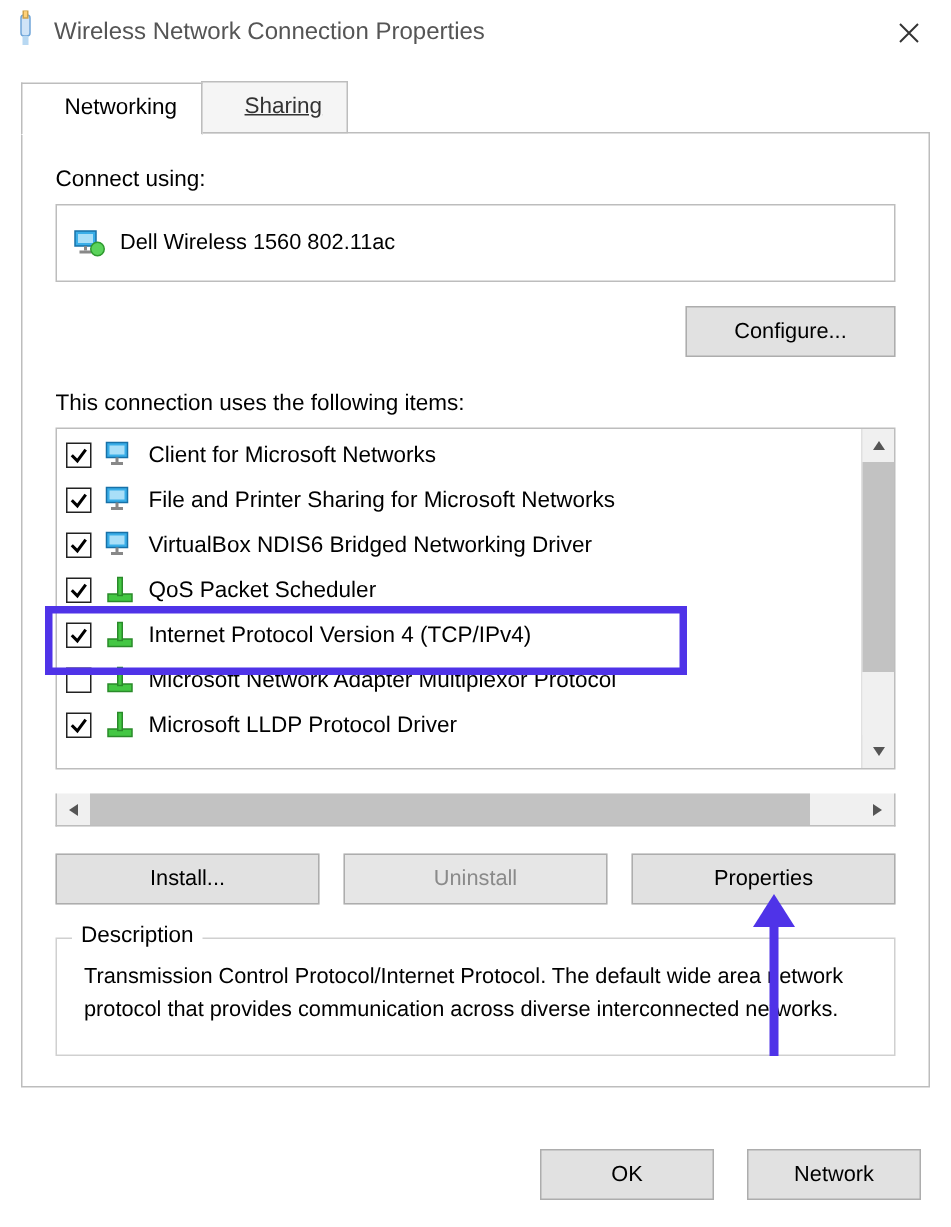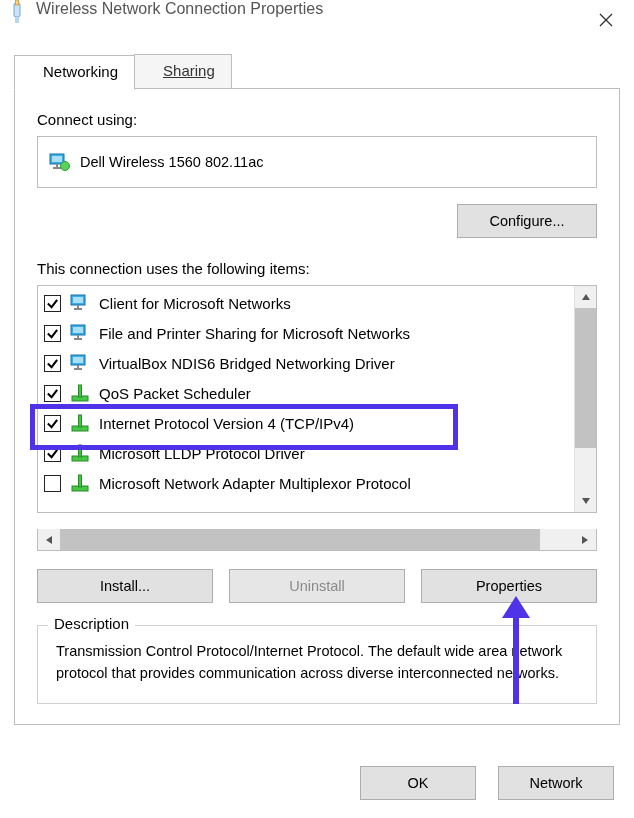--- a/index.html
+++ b/index.html
@@ -8,21 +8,21 @@
     width: 634px; height: 818px;
     font-family: "Segoe UI", Tahoma, sans-serif;
     font-size: 14.5px;
     background: #fff;
     color: #000;
     overflow: hidden;
   }
   .window { width: 634px; height: 818px; background: #fff; position: relative; }
   .titlebar {
     height: 44px;
-    display: flex; align-items: flex-start;
+    display: flex; align-items: center;
     padding: 0 8px;
     color: #555;
     font-size: 16px;
   }
   .titlebar .close {
     margin-left: auto; width: 40px; height: 40px;
     display: flex; align-items: center; justify-content: center;
     color: #444;
   }
   .tabsheet {
@@ -285,38 +285,38 @@
                   <path d="M2 7 L6 11 L12 3" stroke="#000" stroke-width="2.2" fill="none"></path>
                 </svg>
               </span>
               <span class="neticon"><svg width="22" height="22" viewBox="0 0 22 22">
                   <rect x="3" y="14" width="16" height="5" fill="#44c744" stroke="#2a8a2a"></rect>
                   <rect x="9.5" y="3" width="3" height="12" fill="#44c744" stroke="#2a8a2a"></rect>
                 </svg></span>
               <span class="rowtext">Internet Protocol Version 4 (TCP/IPv4)</span>
             </div>
             <div class="listrow">
-              <span class="cb">
-                <svg viewBox="0 0 14 14">
-                  <path d="M2 7 L6 11 L12 3" stroke="#000" stroke-width="2.2" fill="none"></path>
-                </svg>
-              </span>
+              <span class="cb"></span>
               <span class="neticon"><svg width="22" height="22" viewBox="0 0 22 22">
                   <rect x="3" y="14" width="16" height="5" fill="#44c744" stroke="#2a8a2a"></rect>
                   <rect x="9.5" y="3" width="3" height="12" fill="#44c744" stroke="#2a8a2a"></rect>
                 </svg></span>
-              <span class="rowtext">Microsoft LLDP Protocol Driver</span>
-            </div>
-            <div class="listrow">
-              <span class="cb"></span>
+              <span class="rowtext">Microsoft Network Adapter Multiplexor Protocol</span>
+            </div>
+            <div class="listrow">
+              <span class="cb">
+                <svg viewBox="0 0 14 14">
+                  <path d="M2 7 L6 11 L12 3" stroke="#000" stroke-width="2.2" fill="none"></path>
+                </svg>
+              </span>
               <span class="neticon"><svg width="22" height="22" viewBox="0 0 22 22">
                   <rect x="3" y="14" width="16" height="5" fill="#44c744" stroke="#2a8a2a"></rect>
                   <rect x="9.5" y="3" width="3" height="12" fill="#44c744" stroke="#2a8a2a"></rect>
                 </svg></span>
-              <span class="rowtext">Microsoft Network Adapter Multiplexor Protocol</span>
+              <span class="rowtext">Microsoft LLDP Protocol Driver</span>
             </div>
           </div>
         <div class="vscroll">
           <div class="arrow">
             <svg width="10" height="10" viewBox="0 0 10 10">
                 <path d="M5 2 L9 8 L1 8 Z" fill="#555"></path>
               </svg>
           </div>
           <div class="thumb"></div>
           <div class="track"></div>

